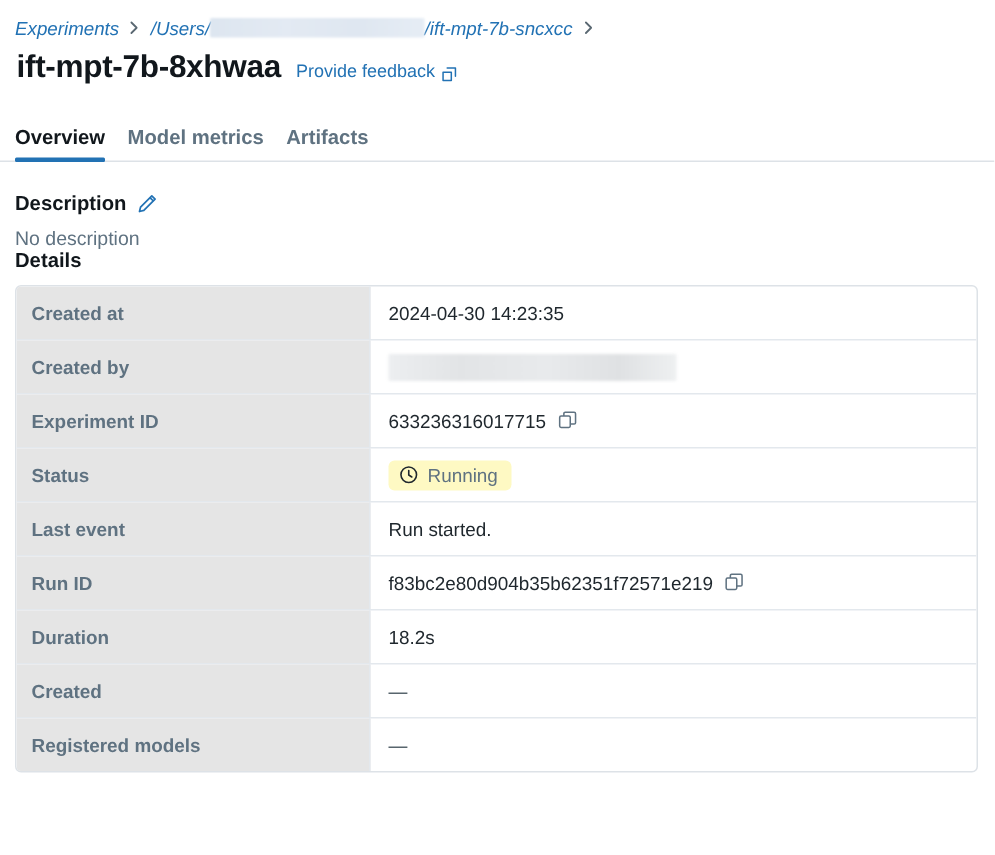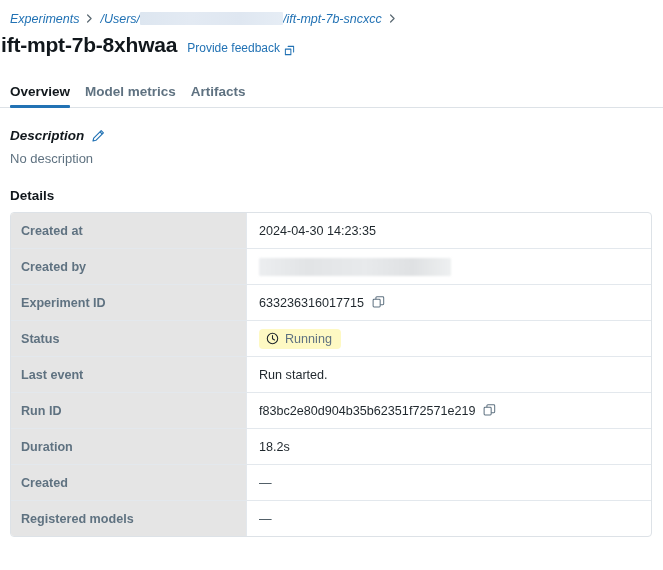--- a/index.html
+++ b/index.html
@@ -49,21 +49,21 @@
   }
   .bc-path {
     display: flex;
     align-items: center;
   }
 
   
   .title-row {
     display: flex;
     align-items: baseline;
-    padding: 5px 0 0 1px;
+    padding: 5px 0 0 11px;
     height: 28px;
   }
   .page-title {
     font-size: 21px;
     font-weight: bold;
     color: #11171c;
     letter-spacing: -0.2px;
   }
   .feedback-link {
     margin-left: 10px;
@@ -113,41 +113,39 @@
 
   
   .section {
     padding-left: 10px;
   }
   .desc-head {
     display: flex;
     align-items: center;
     gap: 7px;
     margin-top: 20px;
-    font-style: italic;
   }
   .desc-title {
     font-size: 13.5px;
     font-weight: bold;
     color: #11171c;
   }
   .pencil-btn {
     cursor: pointer;
     line-height: 0;
     display: inline-block;
   }
   .desc-body {
     margin-top: 8px;
     font-size: 13px;
     color: #5f7281;
   }
 
   
   .details-title {
-    margin-top: 22px;
     font-size: 13.5px;
     font-weight: bold;
     color: #11171c;
   }
   .details-table {
     margin-top: 9px;
     margin-right: 11px;
     border: 1px solid #dde2e7;
     border-radius: 4px;
     overflow: hidden;

